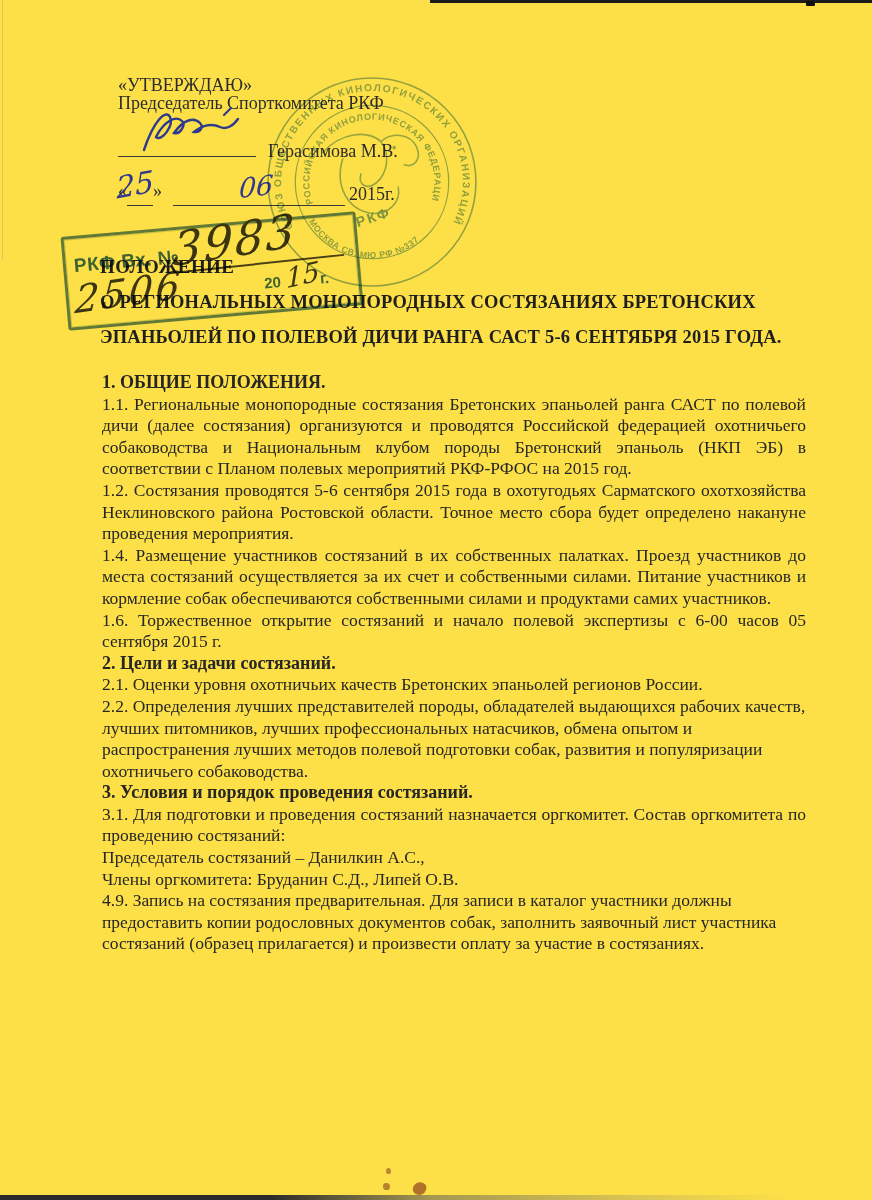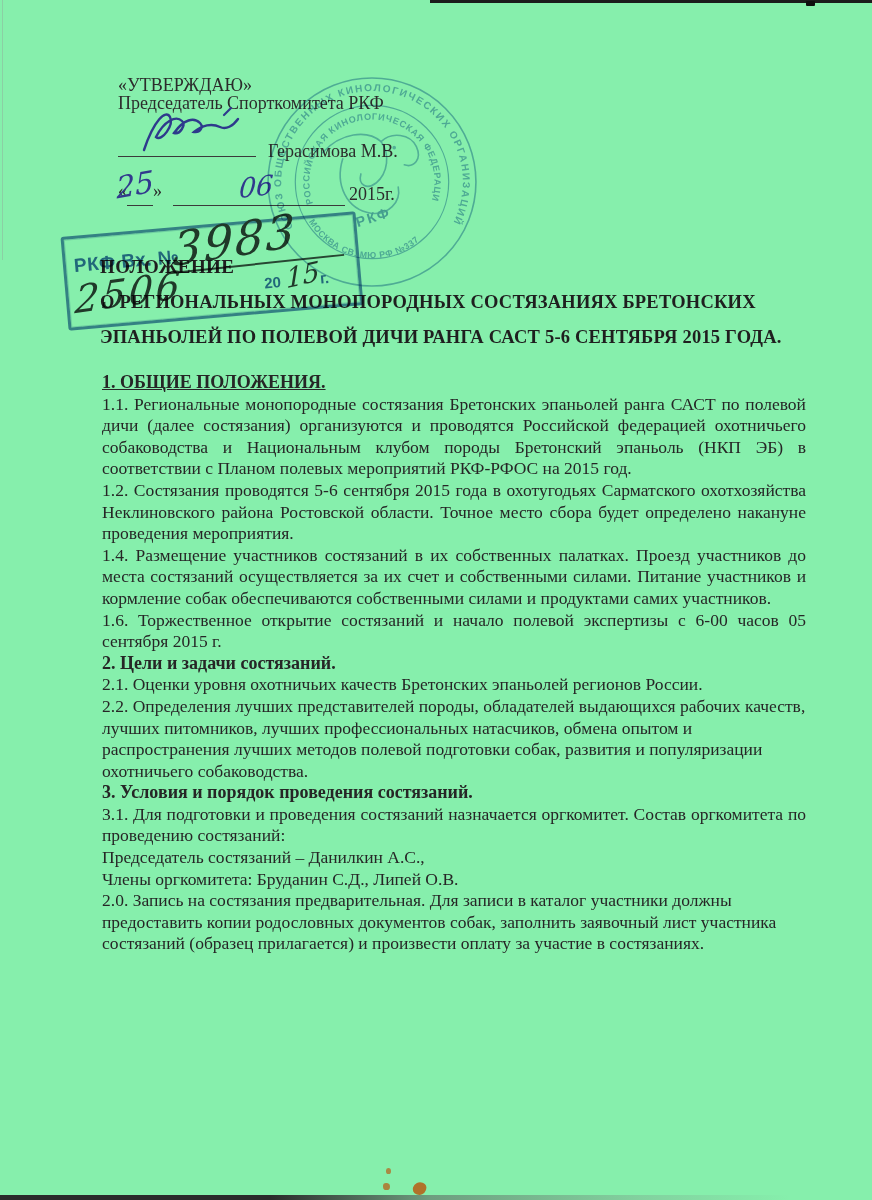--- a/index.html
+++ b/index.html
@@ -1,21 +1,21 @@
 <!DOCTYPE html>
 <html><head>
 <meta charset="utf-8">
 <style>
   html,body{margin:0;padding:0;}
   body{background:#e8e8e8;}
   .page{
     position:relative;
     width:872px;height:1200px;
     margin:0 auto;
-    background:#86efac;
+    background:#fde047;
     overflow:hidden;
     font-family:"Liberation Serif", serif;
     color:#282828;
   }
   
   .edge-top{position:absolute;top:0;left:430px;right:0;height:3px;background:#1c1c1c;}
   .edge-top-blob{position:absolute;top:1px;left:806px;width:9px;height:5px;background:#0f0f0f;border-radius:1px;}
   .edge-bottom{position:absolute;bottom:0;left:0;height:5px;width:790px;
     background:linear-gradient(90deg,#2a2a2a 0,#2a2a2a 270px,rgba(90,90,90,.55) 430px,rgba(120,120,120,.25) 640px,rgba(140,140,140,0) 100%);}
   .edge-left{position:absolute;top:0;left:2px;width:1px;height:260px;background:rgba(150,150,150,.35);}
@@ -71,21 +71,21 @@
     font-size:15px;color:#3f6fb5;}
 
   
   .title-block{position:absolute;left:100px;top:256px;width:706px;text-align:left;color:#1f1f1f;z-index:1;}
   .title-main{font-size:19px;font-weight:bold;letter-spacing:.4px;}
   .title-sub{font-size:18.5px;font-weight:bold;margin-top:14px;letter-spacing:.2px;}
   .content{position:absolute;left:102px;top:372px;width:704px;font-size:17.5px;line-height:21.6px;
     text-align:justify;color:#262626;z-index:1;}
   .content p{margin:0;}
   .h-sec{font-weight:bold;font-size:18px;text-align:left;}
-  .h1{margin:0 0 23px 0;text-decoration:underline;}
+  .h1{margin:0 0 23px 0;}
   .h2{margin:19px 0 21px 0;}
   .h3{margin:19px 0 23px 6px;}
   .p-left{text-align:left;}
   .plain{text-align:left;}
 </style>
 </head>
 <body>
 
 <div class="page">
 
@@ -174,16 +174,16 @@
     <p>1.6. Торжественное открытие состязаний и начало полевой экспертизы с 6-00 часов 05 сентября 2015 г.</p>
 
     <p class="h-sec h2">2. Цели и задачи состязаний.</p>
     <p class="p-left">2.1. Оценки уровня охотничьих качеств Бретонских эпаньолей регионов России.</p>
     <p class="p-left">2.2. Определения лучших представителей породы, обладателей выдающихся рабочих качеств, лучших питомников, лучших профессиональных натасчиков, обмена опытом и распространения лучших методов полевой подготовки собак, развития и популяризации охотничьего собаководства.</p>
 
     <p class="h-sec h3">3. Условия и порядок проведения состязаний.</p>
     <p>3.1. Для подготовки и проведения состязаний назначается оргкомитет. Состав оргкомитета по проведению состязаний:</p>
     <p class="plain">Председатель состязаний – Данилкин А.С.,</p>
     <p class="plain">Члены оргкомитета: Бруданин С.Д., Липей О.В.</p>
-    <p class="p-left">2.0. Запись на состязания предварительная. Для записи в каталог участники должны предоставить копии родословных документов собак, заполнить заявочный лист участника состязаний (образец прилагается) и произвести оплату за участие в состязаниях.</p>
+    <p class="p-left">4.9. Запись на состязания предварительная. Для записи в каталог участники должны предоставить копии родословных документов собак, заполнить заявочный лист участника состязаний (образец прилагается) и произвести оплату за участие в состязаниях.</p>
   </div>
 
 </div>
 
 </body></html>

